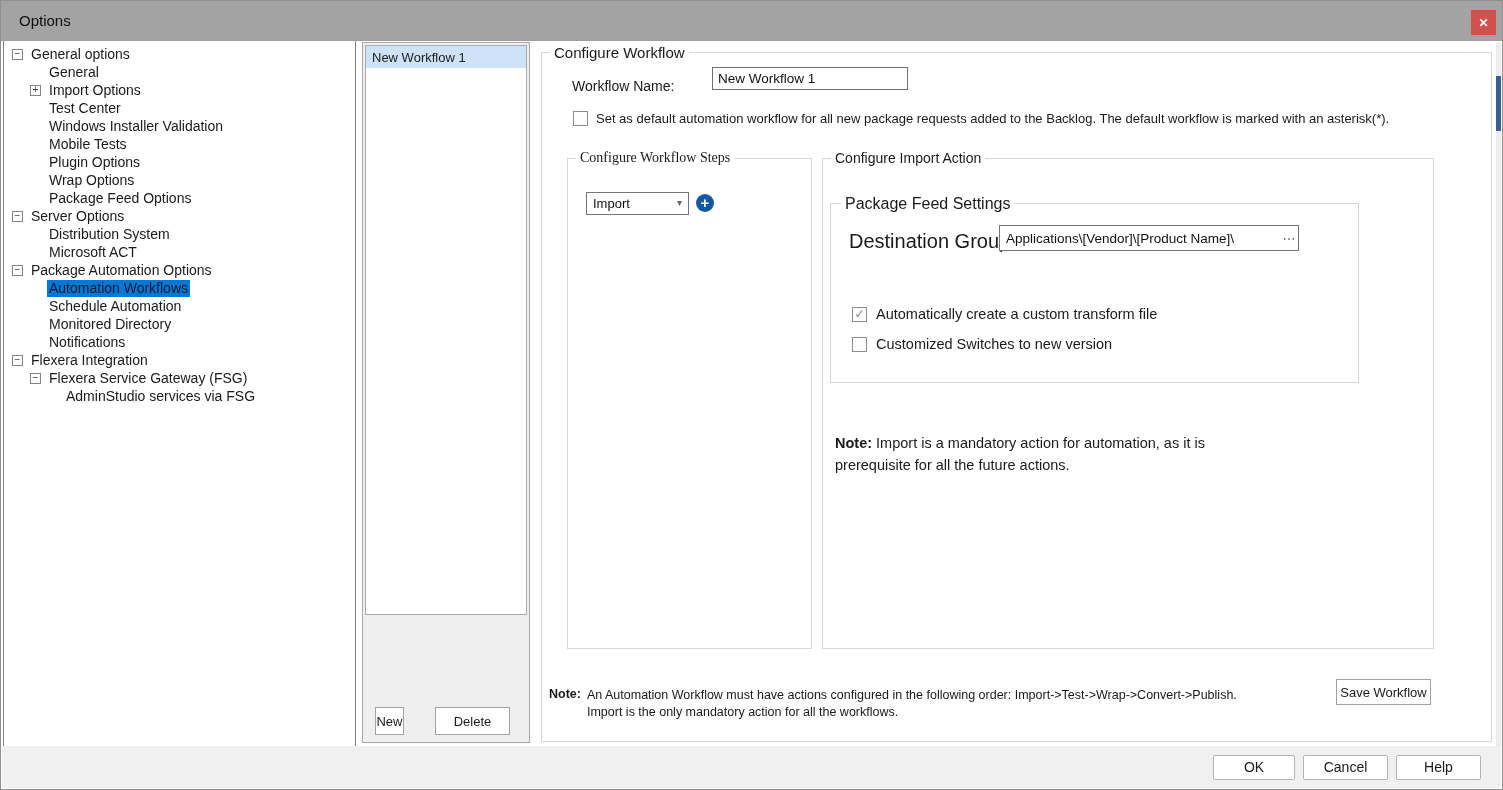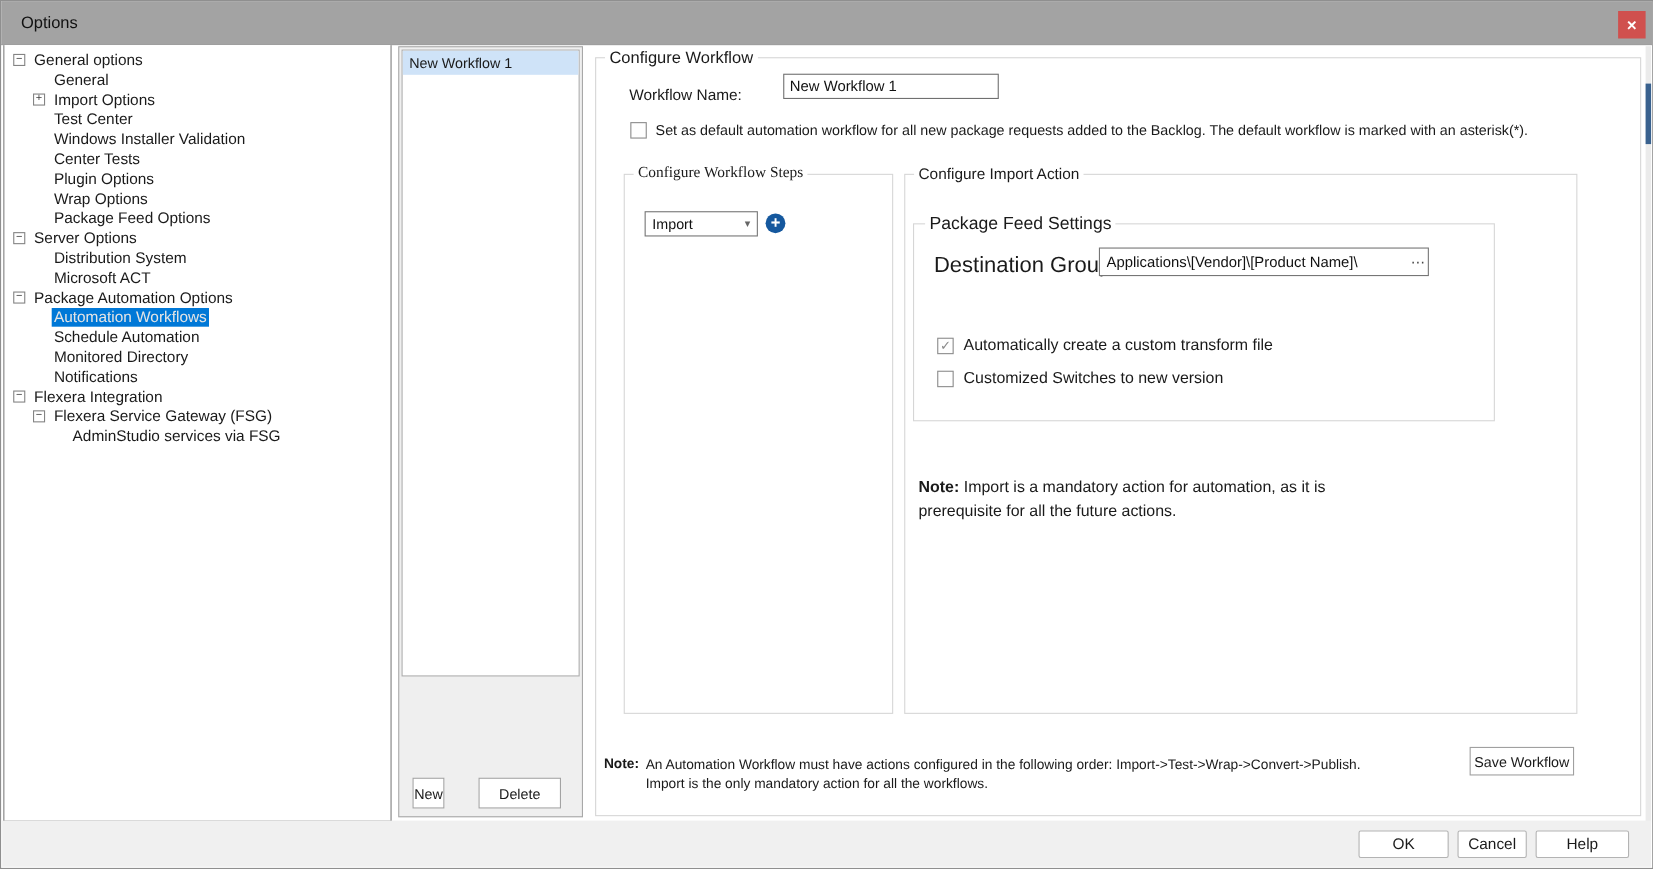--- a/index.html
+++ b/index.html
@@ -29,21 +29,21 @@
     background:#fff; border:1px solid #7f7f7f; border-top:none;
     padding-top:4px; overflow:hidden;
   }
   .tree-row { display:flex; align-items:center; height:18px; font-size:14px; color:#1a1a1a; white-space:nowrap; cursor:default; }
   .expander {
     width:11px; height:11px; border:1px solid #848484; background:#fff;
     font-size:10px; line-height:8px; text-align:center; color:#3c3c3c;
     margin-right:6px; flex-shrink:0; display:inline-block;
   }
   .tree-label { padding:0 2px; line-height:17px; }
-  .tree-label.selected { background:#0078d7; color:#e5e5e5; }
+  .tree-label.selected { background:#0078d7; color:#0f172a; }
 
   
   .wf-panel {
     position:absolute; left:361px; top:41px; width:168px; height:701px;
     background:#efefef; border:1px solid #a8a8a8;
   }
   .wf-list {
     position:absolute; left:2px; top:2px; width:162px; height:570px;
     background:#fff; border:1px solid #ababab; overflow:hidden;
   }
@@ -144,21 +144,21 @@
   .footer {
     position:absolute; left:1px; right:1px; bottom:1px; height:42px;
     background:#f0f0f0; display:flex; justify-content:flex-end; align-items:center;
     gap:8px; padding-right:20px;
   }
   .footer-btn {
     height:25px; background:#fff; border:1px solid #b3b3b3; border-radius:2px;
     font-size:14px; color:#1a1a1a; cursor:pointer; font-family:"Liberation Sans", sans-serif;
   }
   .footer-btn.ok { width:82px; }
-  .footer-btn.cancel { width:63px; }
+  .footer-btn.cancel { width:85px; }
   .footer-btn.help { width:85px; }
 </style>
 </head>
 <body>
 
 <div class="window">
 
   <div class="titlebar">
     <span class="title">Options</span>
     <div class="close-btn">
@@ -178,21 +178,21 @@
         <span class="expander">+</span>
         <span class="tree-label">Import Options</span>
       </div>
       <div class="tree-row" style="padding-left: 43px;">
         <span class="tree-label">Test Center</span>
       </div>
       <div class="tree-row" style="padding-left: 43px;">
         <span class="tree-label">Windows Installer Validation</span>
       </div>
       <div class="tree-row" style="padding-left: 43px;">
-        <span class="tree-label">Center Tests</span>
+        <span class="tree-label">Mobile Tests</span>
       </div>
       <div class="tree-row" style="padding-left: 43px;">
         <span class="tree-label">Plugin Options</span>
       </div>
       <div class="tree-row" style="padding-left: 43px;">
         <span class="tree-label">Wrap Options</span>
       </div>
       <div class="tree-row" style="padding-left: 43px;">
         <span class="tree-label">Package Feed Options</span>
       </div>

